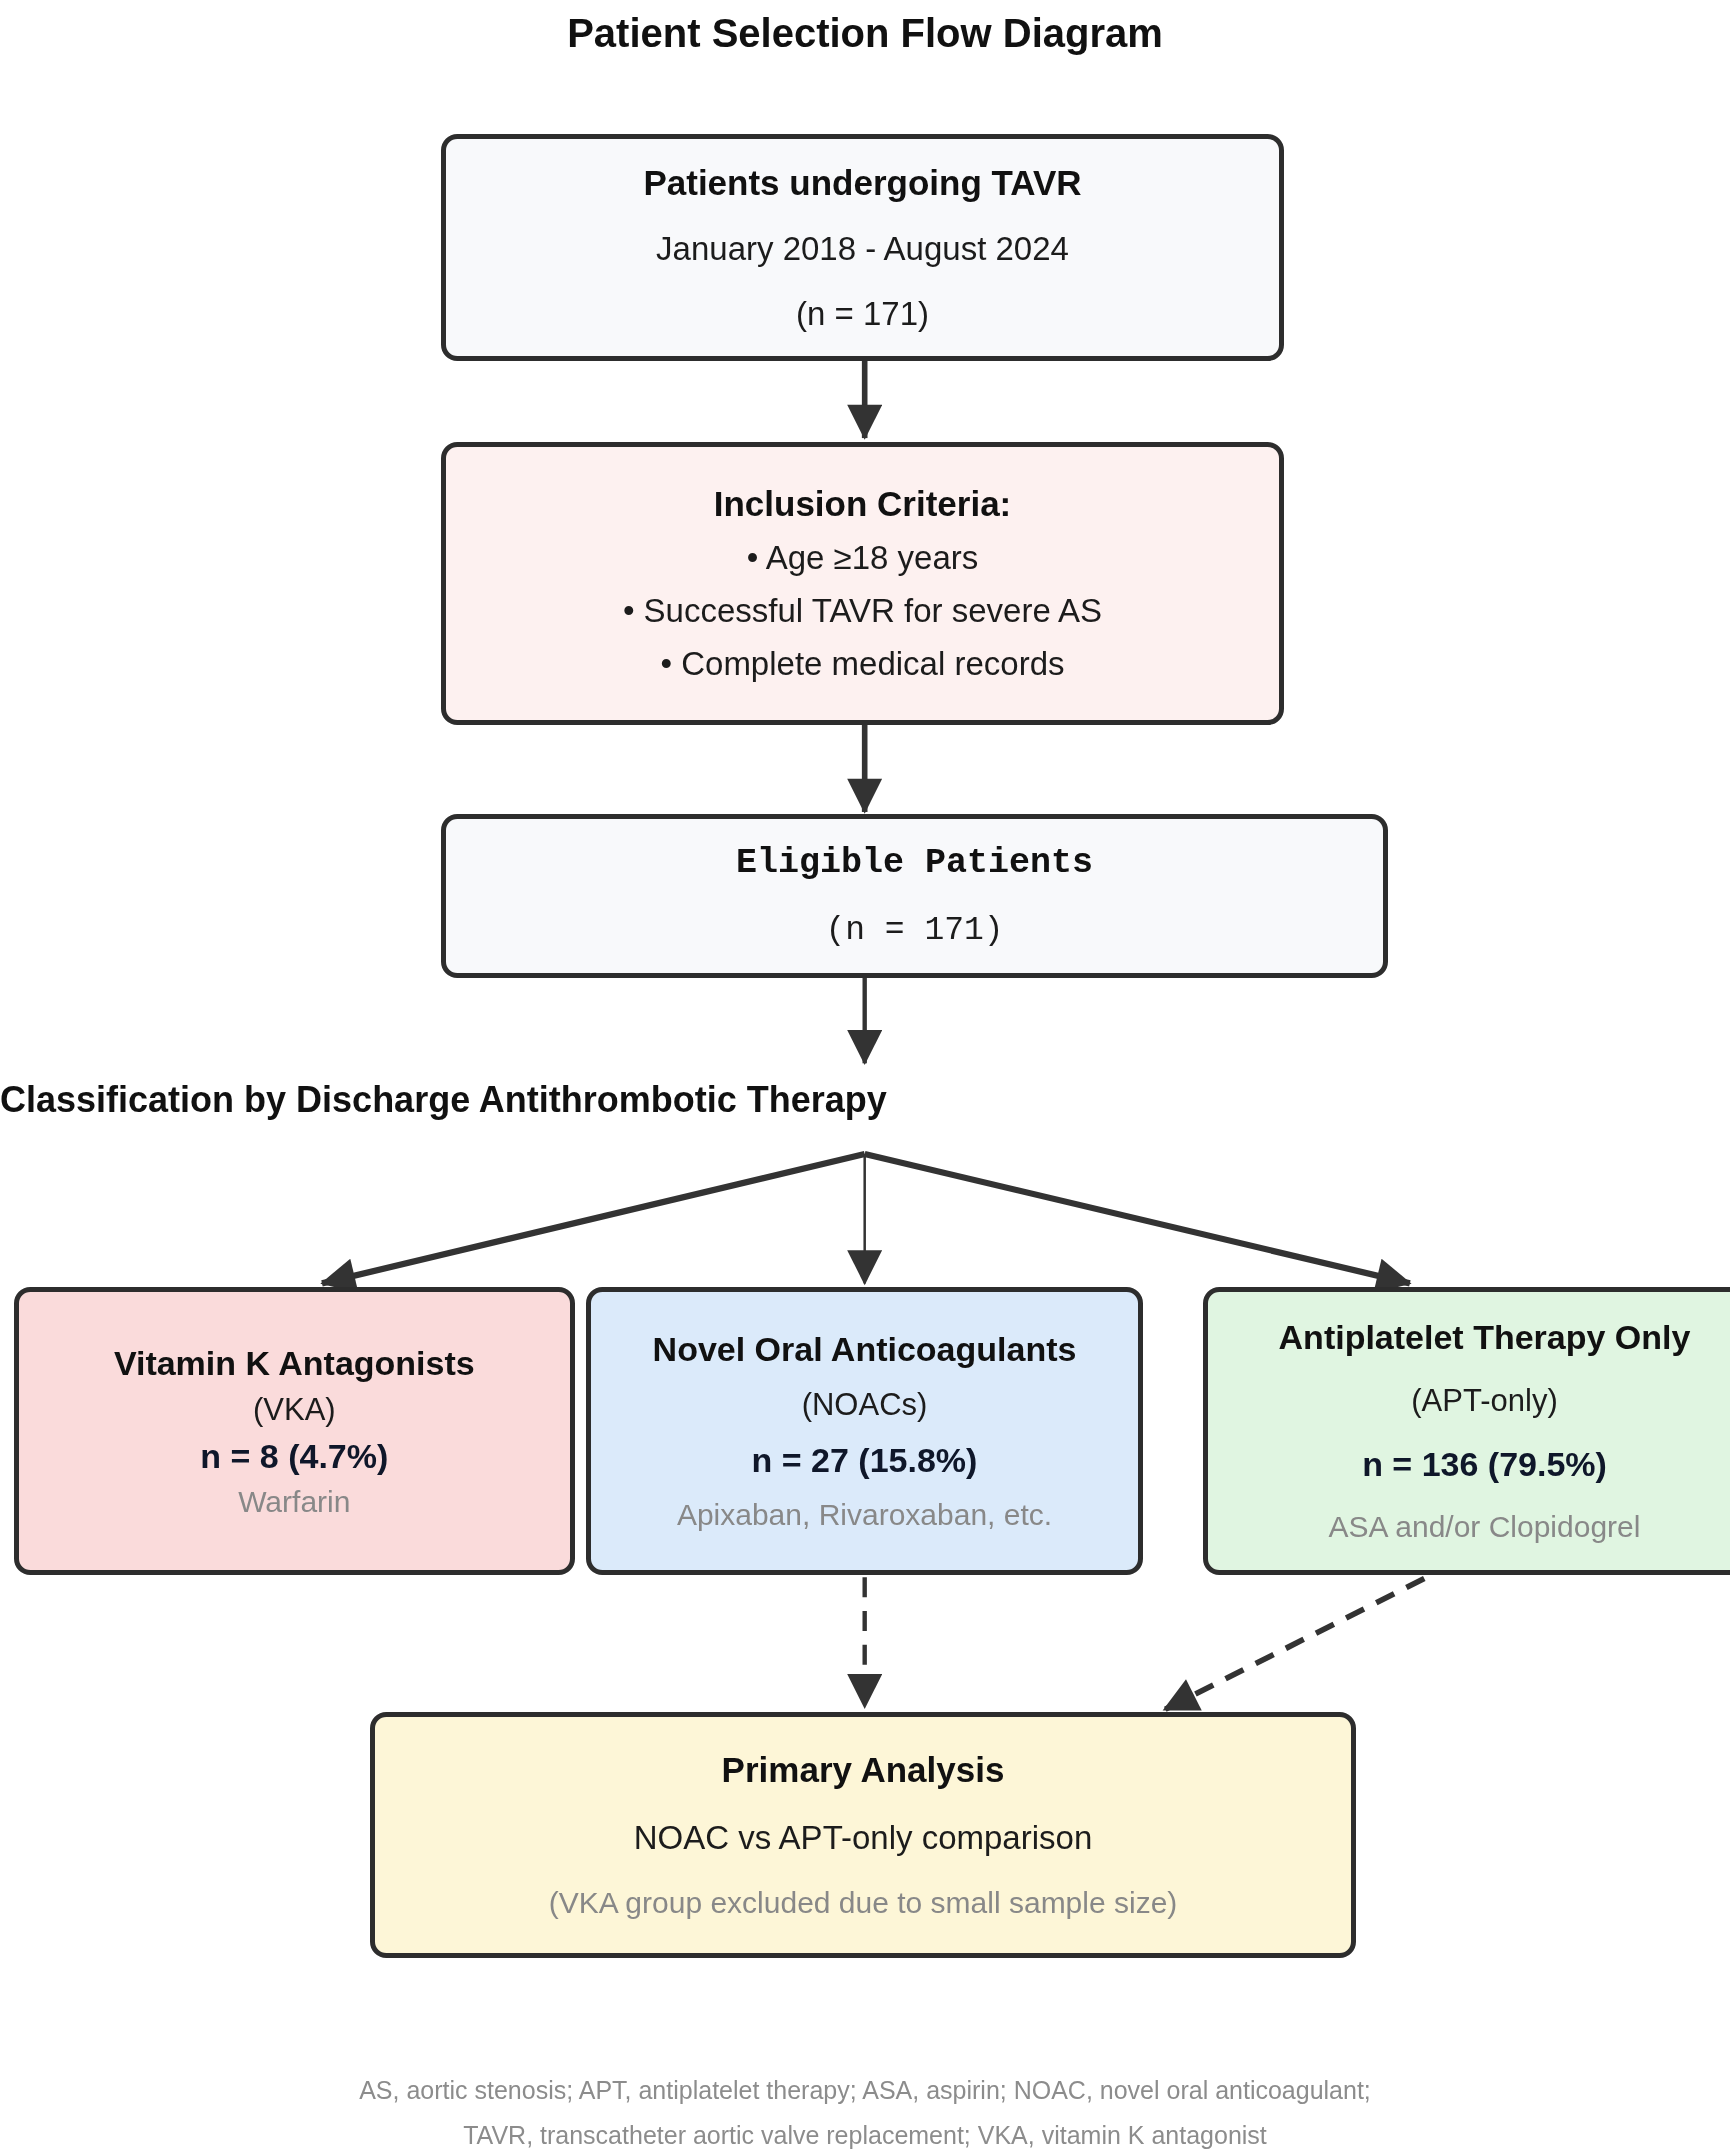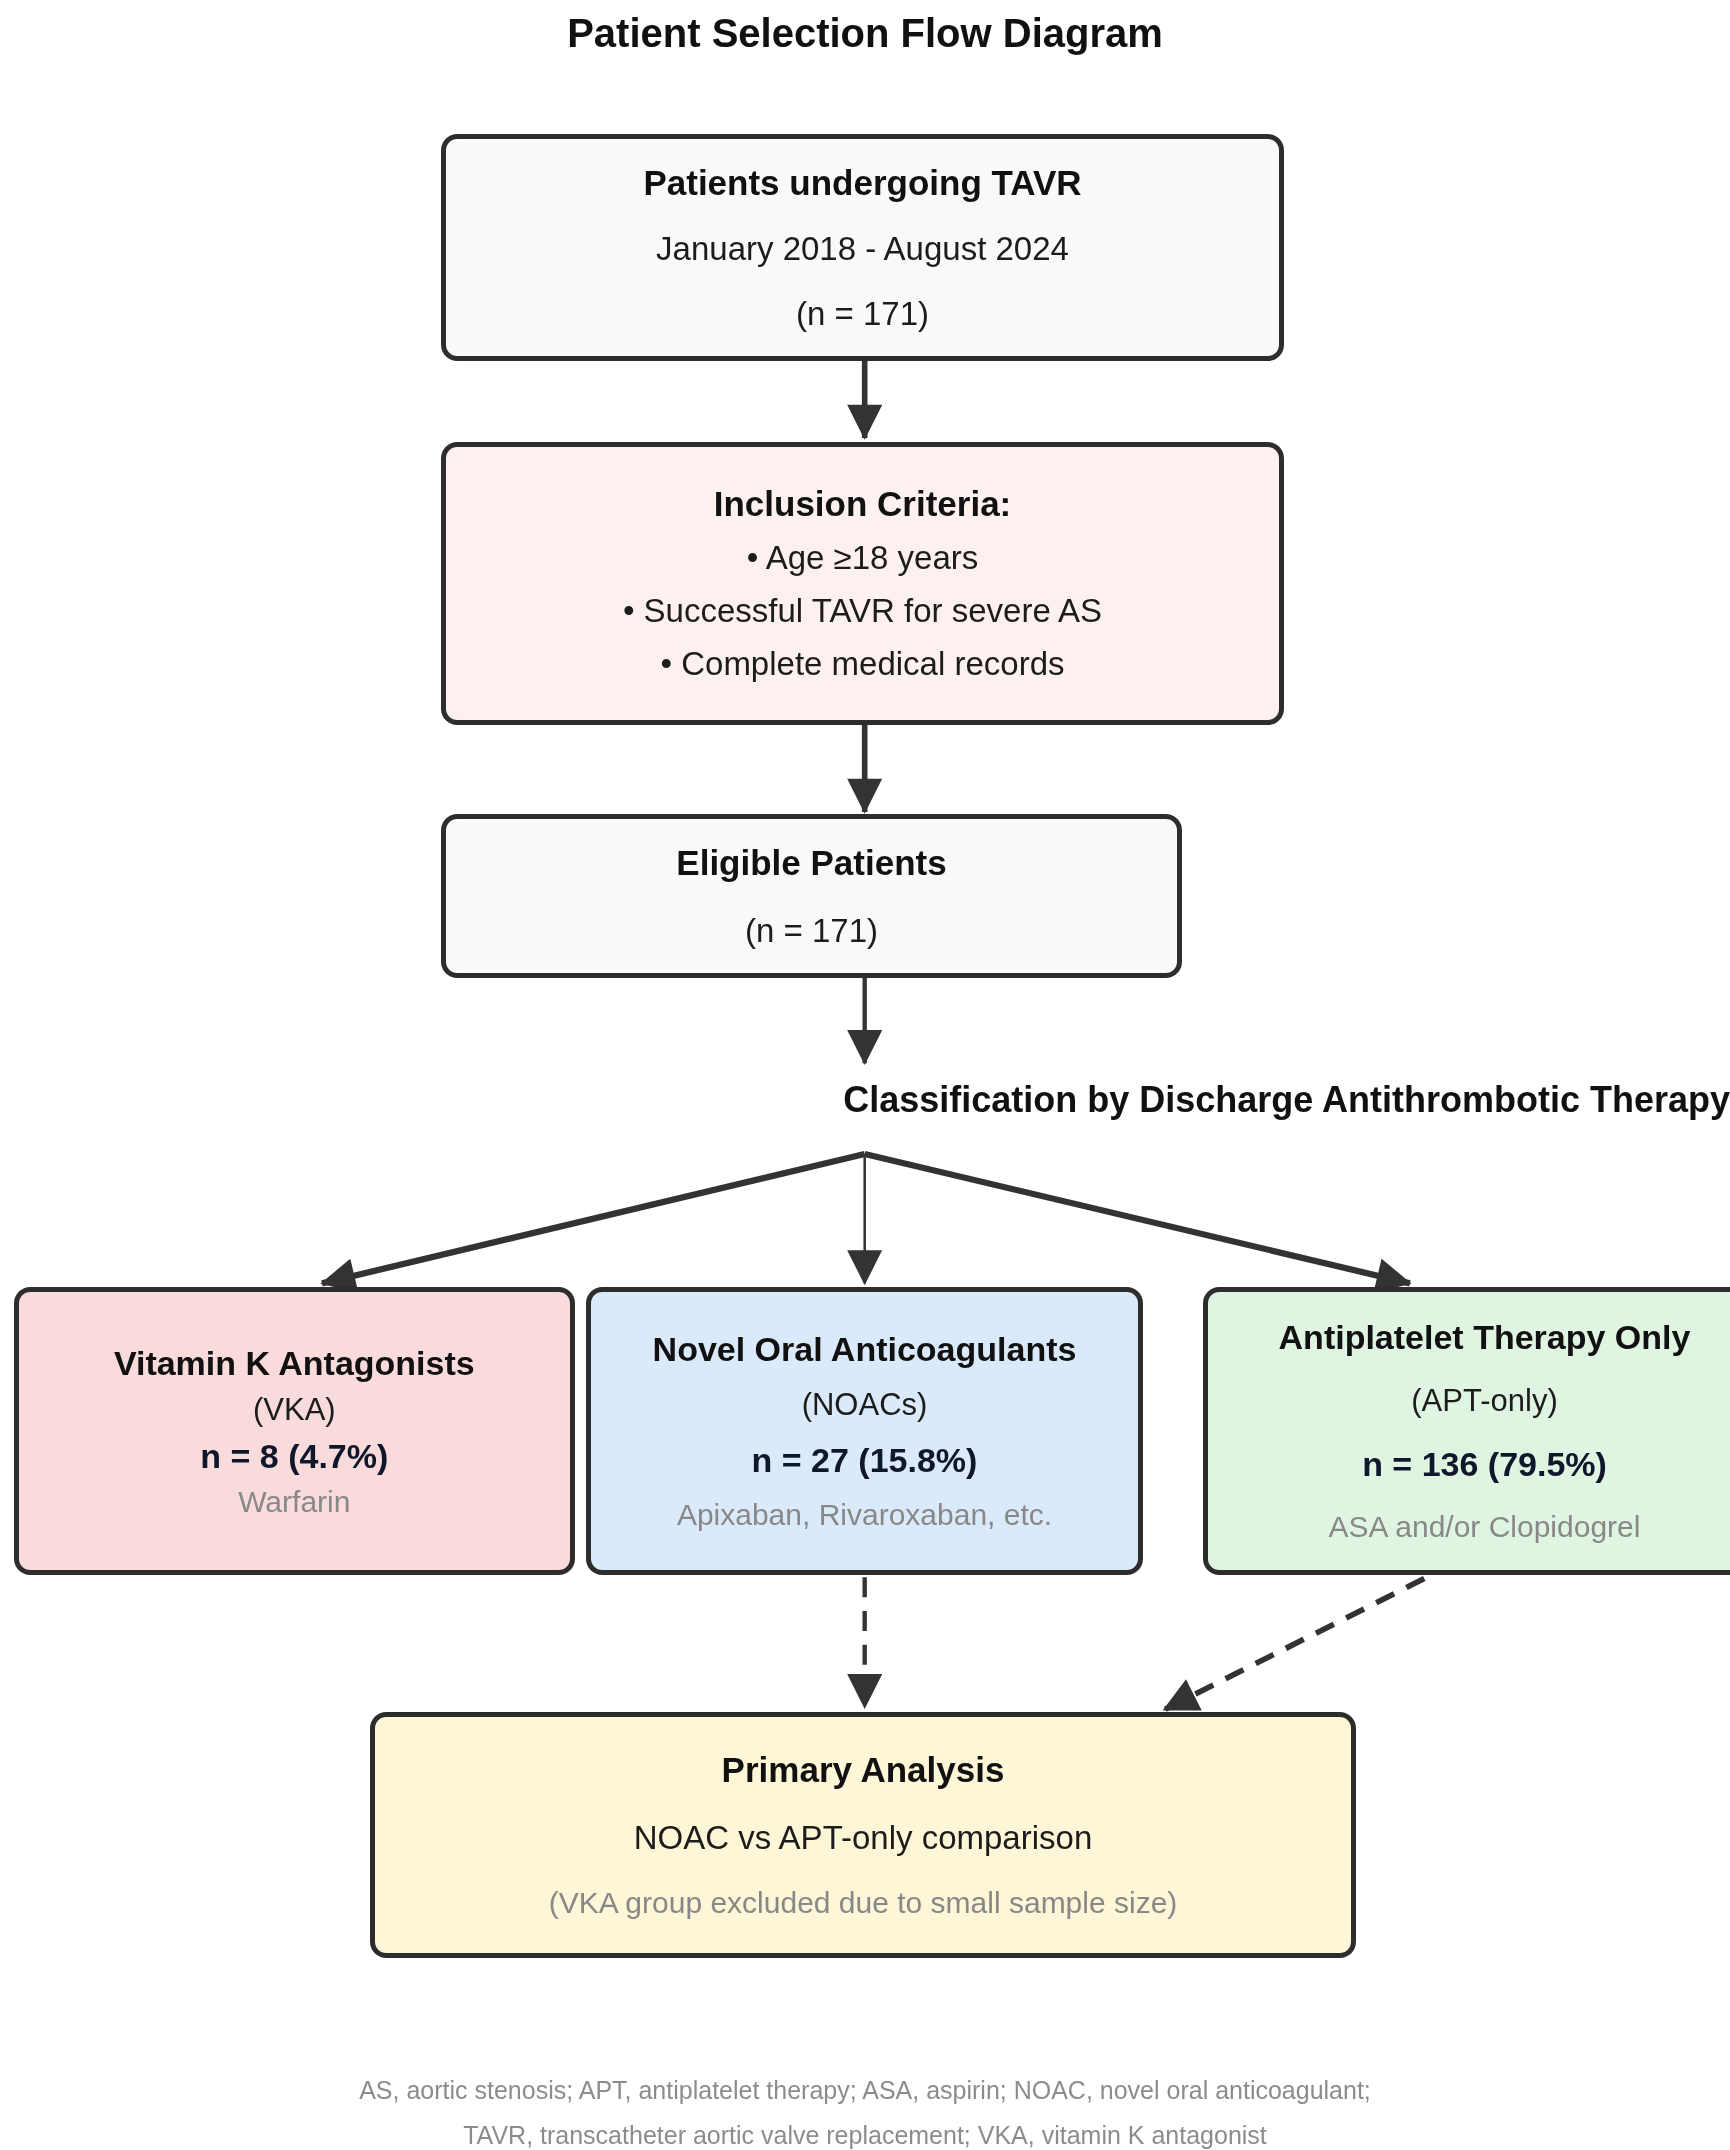--- a/index.html
+++ b/index.html
@@ -45,37 +45,37 @@
     border-radius: 16.3px;
     display: flex;
     flex-direction: column;
     align-items: center;
     justify-content: center;
     text-align: center;
     padding: 6.3px 15px;
   }
   .node-tavr      { left: 441px;  top: 134px;  width: 843px; height: 227px; gap: 27px; }
   .node-inclusion { left: 441px;  top: 442px;  width: 843px; height: 283px; gap: 15px; }
-  .node-eligible  { left: 441px;  top: 814px; width: 741px; height: 164px; gap: 29px; }
+  .node-eligible  { left: 441px;  top: 814px; width: 947px; height: 164px; gap: 29px; font-family: Liberation Mono, monospace; }
   .node-vka       { left: 13.8px;   top: 1287px; width: 561px;  height: 288px; gap: 9px; }
   .node-noac      { left: 586px;  top: 1287px; width: 557px;  height: 288px; gap: 18px; }
   .node-apt       { left: 1203px; top: 1287px; width: 563px;  height: 288px; gap: 26px; }
   .node-primary   { left: 370px;  top: 1712px; width: 986px; height: 246px; gap: 29px; }
   .t-head   { font-size: 35px; font-weight: bold; color: #111111; }
   .t-head-s { font-size: 34px; font-weight: bold; color: #111111; }
   .t-sub    { font-size: 33px; font-weight: normal; color: #1c1c1c; }
   .t-sub-s  { font-size: 31px; font-weight: normal; color: #1c1c1c; }
   .t-count  { font-size: 34px; font-weight: bold; color: #0f172a; }
   .t-muted  { font-size: 30px; font-weight: normal; color: #888888; }
   .classification-label {
     position: absolute;
     top: 1079px;
     left: 0;
     width: 100%;
-    text-align: right;
+    text-align: left;
     font-size: 36px;
     font-weight: bold;
     color: #111111;
   }
   .footnote {
     position: absolute;
     top: 2068px;
     left: 0;
     width: 100%;
     text-align: center;

